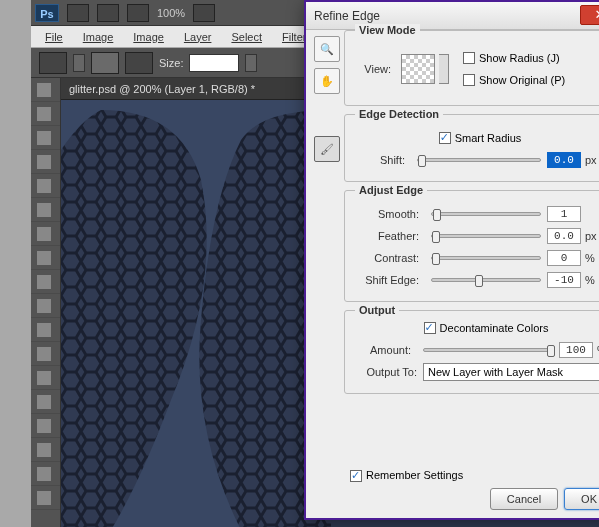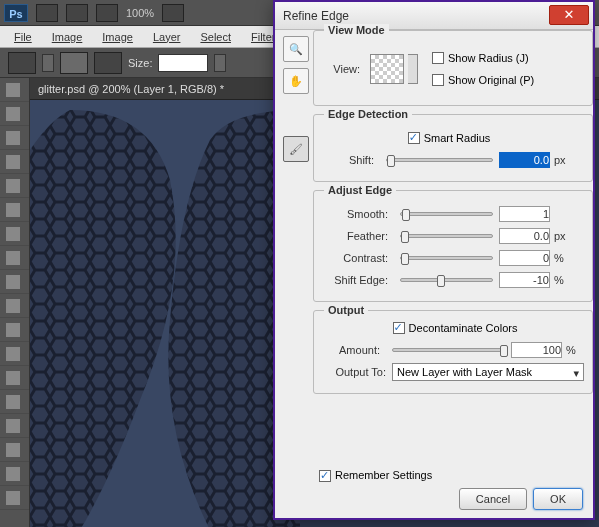--- a/index.html
+++ b/index.html
@@ -1,17 +1,17 @@
 <!DOCTYPE html>
 <html><head>
 <meta charset="utf-8">
 <style>
 *{margin:0;padding:0;box-sizing:border-box;font-family:Tahoma,Arial,sans-serif;font-size:11px;}
 body{background:#a9a9a9;width:599px;height:527px;overflow:hidden;position:relative;}
-.ps-app{background:#eab308;height:527px;position:relative;}
+.ps-app{background:#eab308;height:527px;position:relative;margin-left:31px;}
 .topbar{height:26px;background:#535353;border-bottom:1px solid #333;display:flex;align-items:center;padding:0 4px;gap:8px;}
 .topbar .ps-logo{width:24px;height:18px;background:#1a3a5c;color:#9cf;font-weight:bold;text-align:center;line-height:18px;border:1px solid #2a5a8c;}
 .topbar .ico{width:22px;height:18px;background:#444;border:1px solid #222;}
 .topbar .zoom{color:#ccc;}
 .menubar{height:22px;background:#e8e8e8;border-bottom:1px solid #aaa;display:flex;align-items:center;padding:0 4px;gap:0;}
 .menubar span{padding:3px 10px;color:#333;text-decoration:underline;}
 .optbar{height:30px;background:#535353;border-bottom:1px solid #333;display:flex;align-items:center;padding:0 8px;gap:6px;color:#ddd;}
 .optbar .btn{width:28px;height:22px;background:#444;border:1px solid #222;}
 .optbar .sel{background:#6a6a6a;}
 .optbar input{width:34px;height:18px;background:#fff;border:1px solid #333;font-size:11px;text-align:center;padding-left:48px;}
@@ -31,21 +31,21 @@
 .dlg-close{position:absolute;right:4px;top:3px;width:40px;height:20px;background:#d04030;border:1px solid #a02010;color:#fff;text-align:center;line-height:18px;font-size:13px;border-radius:2px;}
 .leftcol{position:absolute;left:8px;top:34px;width:30px;}
 .leftcol .tool{width:26px;height:26px;border:1px solid #999;background:#f5f5f5;margin-bottom:6px;border-radius:2px;text-align:center;line-height:24px;color:#555;}
 .leftcol .tool.act{background:#ddd;border-color:#666;}
 .gset{border:1px solid #bbb;border-radius:3px;margin-bottom:8px;padding:10px 20px 8px 12px;position:relative;margin-left:38px;}
 .gset legend,.gtitle{position:absolute;top:-7px;left:10px;background:#eee;padding:0 4px;color:#333;font-weight:bold;}
 .row{display:flex;align-items:center;margin:4px 0;min-height:18px;}
 .lbl{width:62px;text-align:right;color:#333;margin-right:6px;}
 .slider{flex:1;height:4px;background:#ccc;border:1px solid #999;position:relative;margin:0 6px;border-radius:2px;}
 .thumb{position:absolute;top:-4px;width:8px;height:12px;background:#f0f0f0;border:1px solid #666;border-radius:2px;}
-.valbox{width:51px;height:16px;border:1px solid #999;background:#fff;text-align:right;line-height:14px;color:#333;}
+.valbox{width:34px;height:16px;border:1px solid #999;background:#fff;text-align:center;line-height:14px;color:#333;font-family:Liberation Mono, monospace;}
 .valbox.sel{background:#0a64c8;color:#fff;border-color:#0a64c8;}
 .unit{width:18px;color:#333;margin-left:4px;}
 .chk{display:inline-block;width:12px;height:12px;border:1px solid #666;background:#fff;margin-right:4px;vertical-align:middle;position:relative;}
 .chk.on::after{content:"✓";position:absolute;left:0;top:-2px;color:#2a70c0;font-size:11px;}
 .viewthumb{width:34px;height:30px;border:1px solid #888;background:repeating-conic-gradient(#ccc 0 25%,#fff 0 50%) 0 0/8px 8px;display:inline-block;margin:0 4px;}
 .dropbtn{width:10px;height:30px;background:#ddd;border:1px solid #888;border-left:0;display:inline-block;vertical-align:top;}
 .selbox{height:18px;border:1px solid #888;background:#fff;padding:0 4px;line-height:16px;position:relative;flex:1;}
 .selbox::after{content:"▾";position:absolute;right:4px;top:1px;color:#333;}
 .dlg-buttons{position:absolute;bottom:8px;right:10px;display:flex;gap:6px;}
 .pbtn{height:22px;padding:0 16px;border:1px solid #888;background:linear-gradient(#fff,#ddd);border-radius:3px;line-height:20px;color:#333;}

